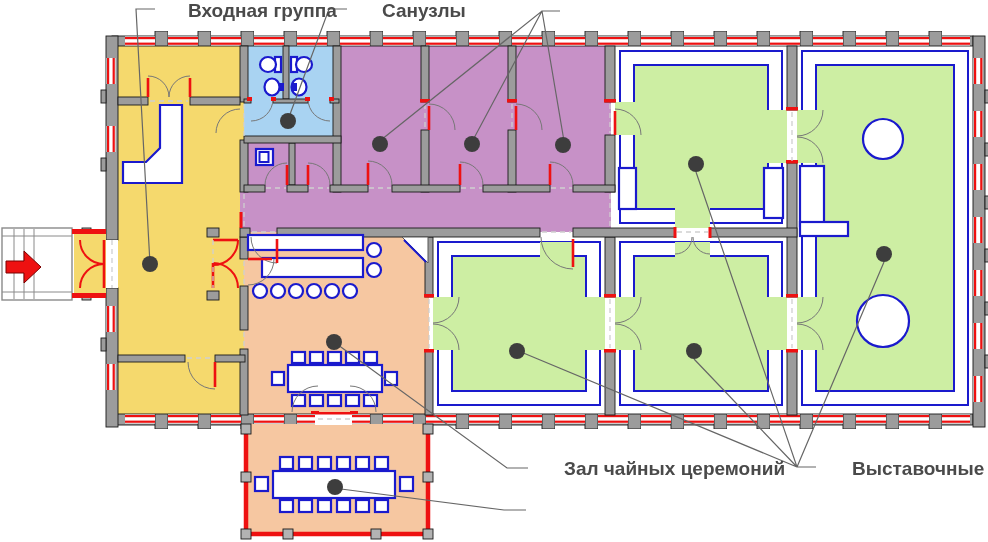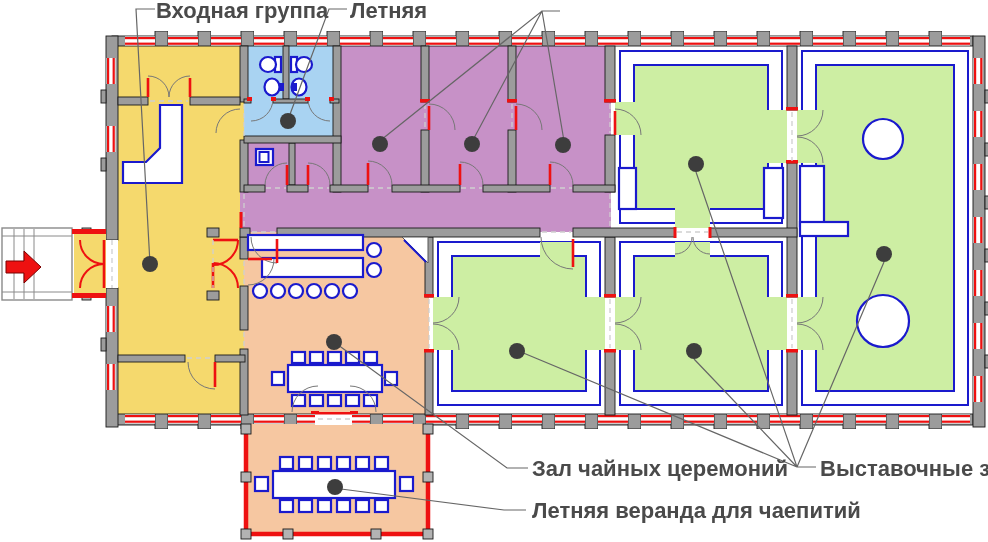--- a/index.html
+++ b/index.html
@@ -4,22 +4,22 @@
 <style>
   :root{
     --c-wall:#9c9c9c; --c-red:#ee1111; --c-line:#1a1acd; --c-yellow:#f5d96d;
     --c-blue:#a9d3f2; --c-purple:#c791c7; --c-green:#cdeea3; --c-orange:#f6c7a1;
     --c-dot:#3d3d3d; --c-leader:#666666; --c-label:#4a4a4a;
   }
   html,body{margin:0;padding:0;background:#fff;}
   .canvas{position:relative;width:988px;height:542px;background:#fff;overflow:hidden;
           font-family:"Liberation Sans","DejaVu Sans",sans-serif;}
   .plan-svg{position:absolute;left:0;top:0;}
-  .plan-label{position:absolute;font-size:22px;font-weight:bold;color:var(--c-label);
-              white-space:nowrap;line-height:21px;}
+  .plan-label{position:absolute;font-size:19px;font-weight:bold;color:var(--c-label);
+              white-space:nowrap;line-height:21px;margin-left:32px;}
   
   .w{fill:var(--c-wall);stroke:#1a1a1a;stroke-width:0.9;}
   .red{fill:var(--c-red);}
   .f-yellow{fill:var(--c-yellow);} .f-blue{fill:var(--c-blue);} .f-purple{fill:var(--c-purple);}
   .f-orange{fill:var(--c-orange);} .f-white{fill:#ffffff;}
   .blue-l{fill:#fff;stroke:var(--c-line);stroke-width:2.2;}
   .blue-ln{fill:none;stroke:var(--c-line);stroke-width:2;}
   .green-p{fill:var(--c-green);stroke:var(--c-line);stroke-width:2;}
   .arm{fill:var(--c-green);}
   .arc{fill:none;stroke:#777;stroke-width:1;}
@@ -413,17 +413,16 @@
     <circle cx="696" cy="164" r="8" class="dot"></circle>
     <circle cx="884" cy="254" r="8" class="dot"></circle>
     <circle cx="517" cy="351" r="8" class="dot"></circle>
     <circle cx="694" cy="351" r="8" class="dot"></circle>
     <circle cx="334" cy="342" r="8" class="dot"></circle>
     <circle cx="335" cy="487" r="8" class="dot"></circle>
   </g>
 </svg>
 
 <div class="plan-label" style="left:156px;top:0px">Входная группа</div>
-<div class="plan-label" style="left:350px;top:0px">Летняя</div>
+<div class="plan-label" style="left:350px;top:0px">Санузлы</div>
 <div class="plan-label" style="left:532px;top:458px">Зал чайных церемоний</div>
 <div class="plan-label" style="left:820px;top:458px">Выставочные залы</div>
-<div class="plan-label" style="left:532px;top:500px">Летняя веранда для чаепитий</div>
 </div>
 
 </body></html>

